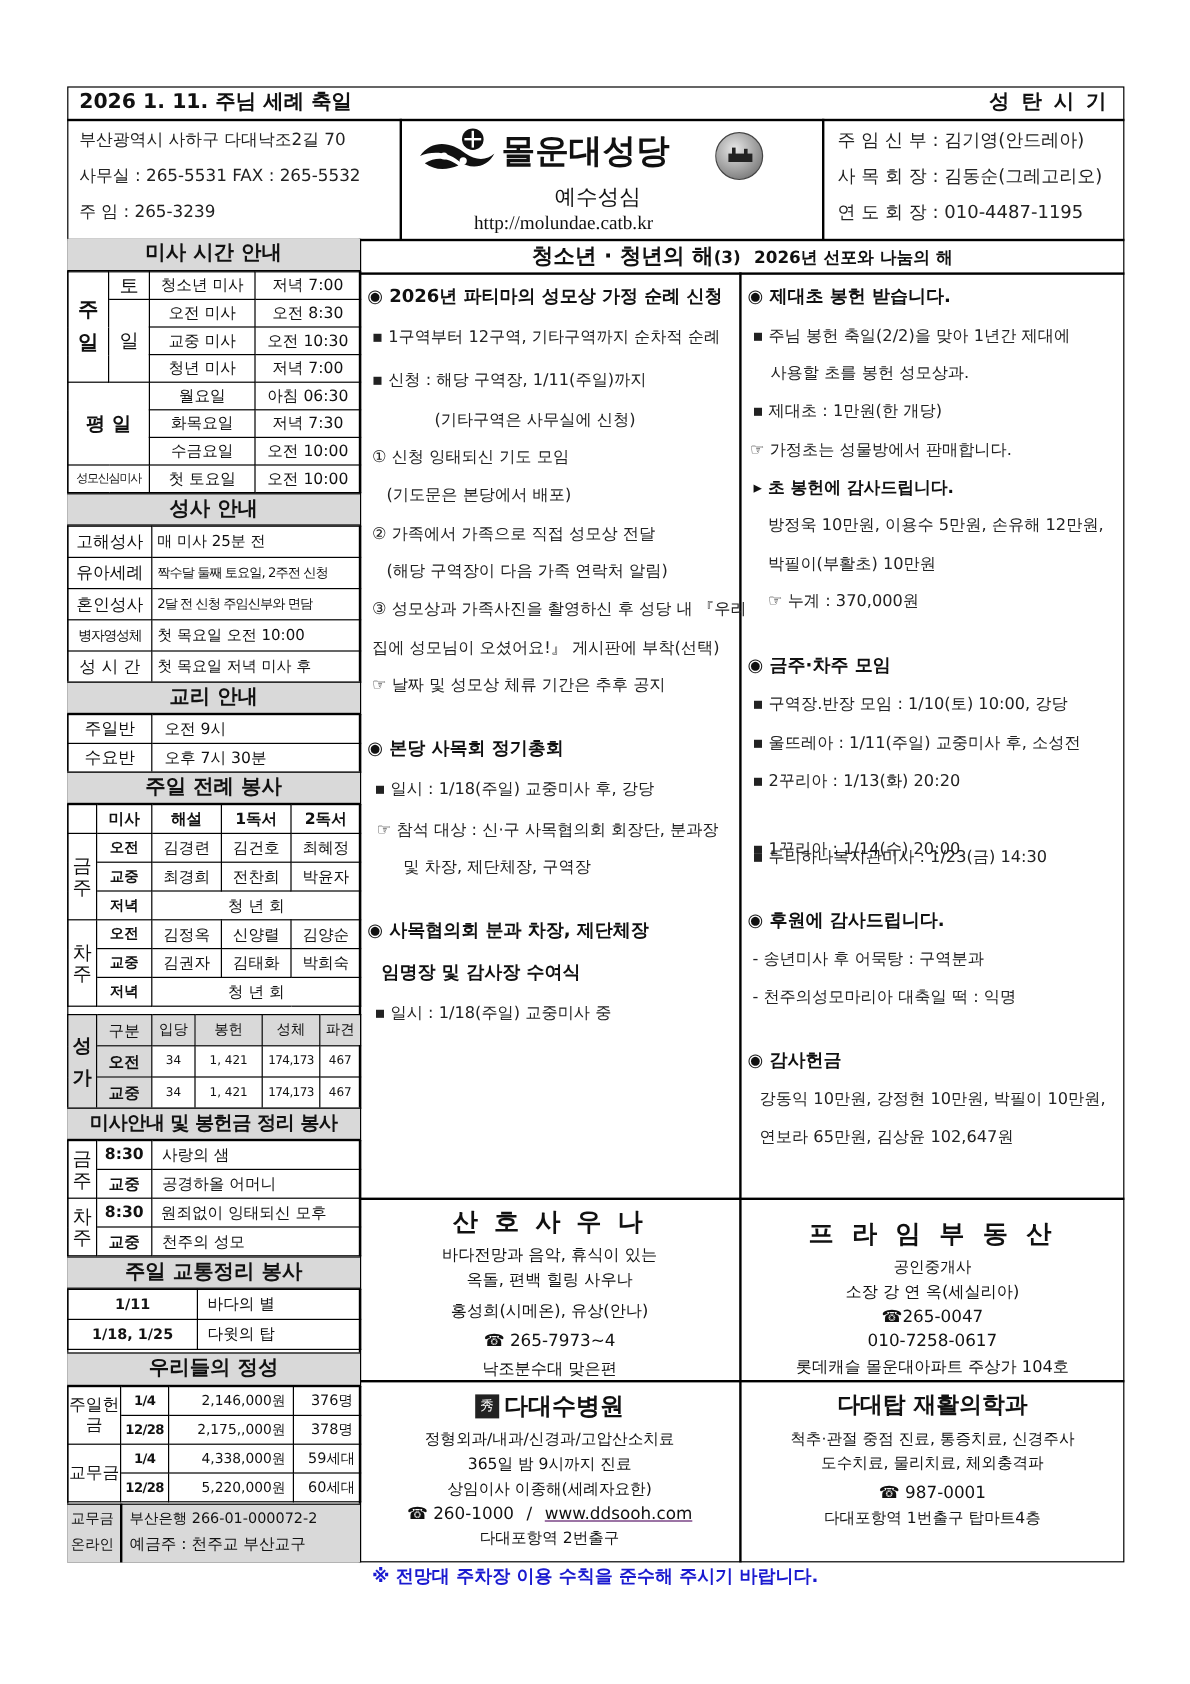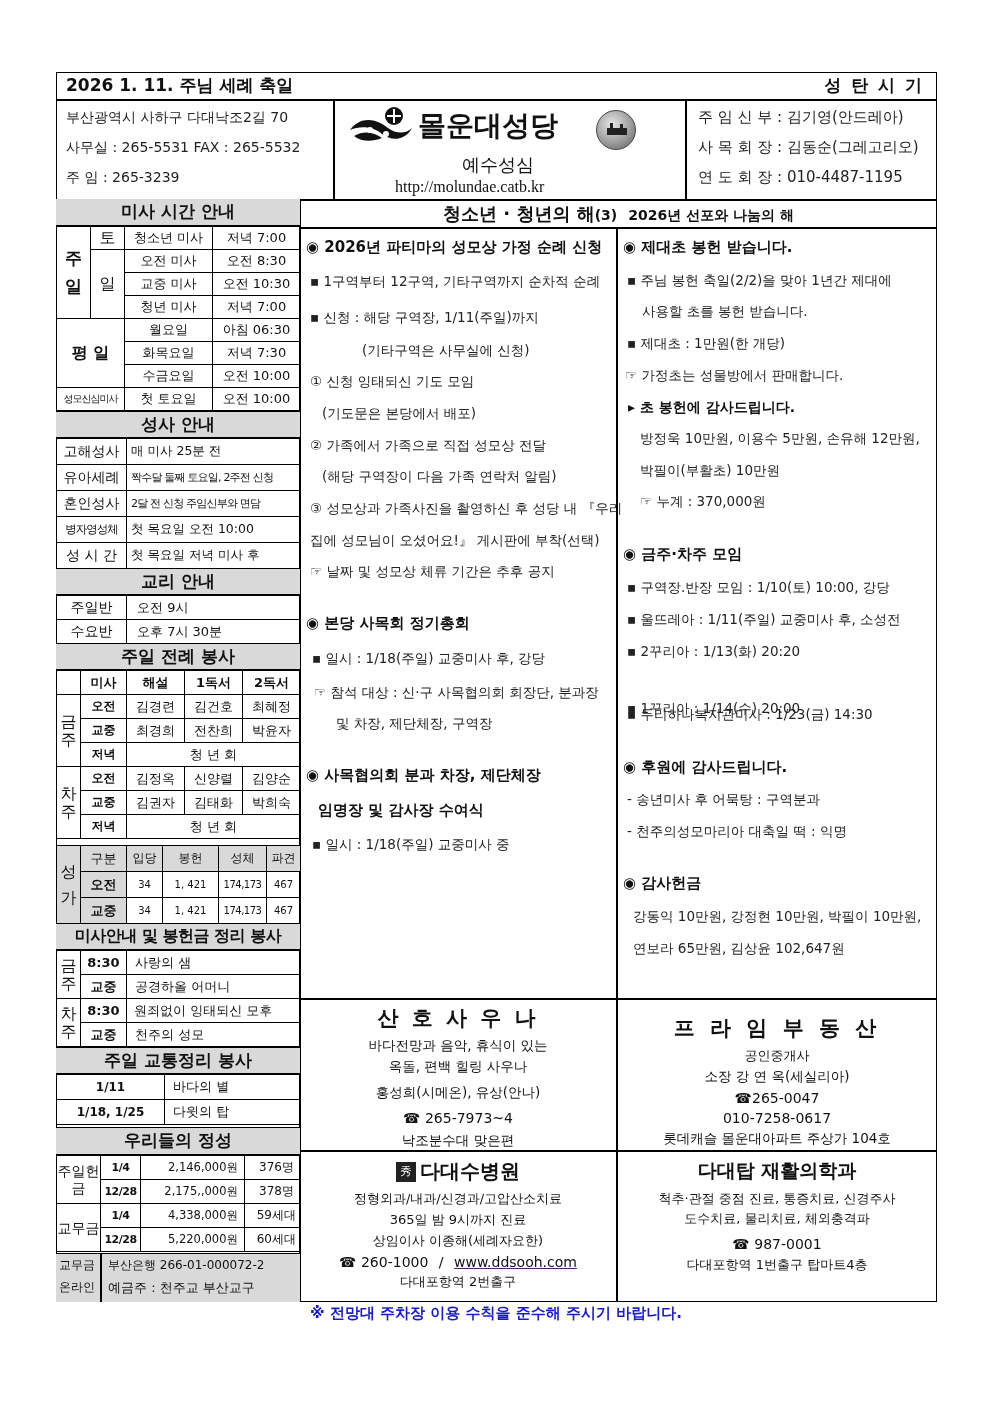--- a/index.html
+++ b/index.html
@@ -216,21 +216,21 @@
   <colgroup>
       <col style="width:24px">
       <col style="width:46px">
       <col style="width:36px">
       <col style="width:56px">
       <col style="width:48px">
       <col style="width:34px">
     </colgroup>
   <tbody>
       <tr style="height:26px" class="gray">
-    <td rowspan="3" class="gray" style="font-size:16px;font-weight:normal;white-space:normal;line-height:1.6;">성가</td>
+    <td rowspan="3" class="gray" style="font-size:16px;font-weight:bold;white-space:normal;line-height:1.6;">성가</td>
     <td class="gray">구분</td>
     <td class="gray" style="font-size:12px;">입당</td>
     <td class="gray" style="font-size:12px;">봉헌</td>
     <td class="gray" style="font-size:12px;">성체</td>
     <td class="gray" style="font-size:12px;">파견</td>
   </tr>
   <tr style="height:26px">
     <td class="gray b">오전</td>
     <td style="font-size:10px;">34</td>
     <td style="font-size:10px;">1, 421</td>
@@ -357,21 +357,21 @@
 <div class="t txt" style="left:312px;top:652px;">▪ 일시 : 1/18(주일) 교중미사 후, 강당</div>
 <div class="t txt" style="left:314px;top:686px;">☞ 참석 대상 : 신·구 사목협의회 회장단, 분과장</div>
 <div class="t txt" style="left:336px;top:717px;">및 차장, 제단체장, 구역장</div>
 
 <div class="t bullet-h" style="left:306px;top:768px;">◉ 사목협의회 분과 차장, 제단체장</div>
 <div class="t bullet-h" style="left:318px;top:803px;">임명장 및 감사장 수여식</div>
 <div class="t txt" style="left:312px;top:838px;">▪ 일시 : 1/18(주일) 교중미사 중</div>
 
 <div class="t bullet-h" style="left:623px;top:240px;">◉ 제대초 봉헌 받습니다.</div>
 <div class="t txt" style="left:627px;top:274px;">▪ 주님 봉헌 축일(2/2)을 맞아 1년간 제대에</div>
-<div class="t txt" style="left:642px;top:305px;">사용할 초를 봉헌 받습니다.</div>
+<div class="t txt" style="left:642px;top:305px;">사용할 초를 봉헌 성모상과.</div>
 <div class="t txt" style="left:627px;top:337px;">▪ 제대초 :  1만원(한 개당)</div>
 <div class="t txt" style="left:625px;top:369px;">☞ 가정초는 성물방에서 판매합니다.</div>
 <div class="t" style="left:628px;top:400px;font-size:14px;font-weight:bold;">▸ 초 봉헌에 감사드립니다.</div>
 <div class="t txt" style="left:640px;top:432px;">방정욱 10만원, 이용수 5만원, 손유해 12만원,</div>
 <div class="t txt" style="left:640px;top:464px;">박필이(부활초) 10만원</div>
 <div class="t txt" style="left:640px;top:495px;">☞  누계  :  370,000원</div>
 
 <div class="t bullet-h" style="left:623px;top:547px;">◉ 금주·차주 모임</div>
 <div class="t txt" style="left:627px;top:581px;">▪ 구역장.반장 모임 : 1/10(토) 10:00, 강당</div>
 <div class="t txt" style="left:627px;top:613px;">▪ 울뜨레아 : 1/11(주일) 교중미사 후, 소성전</div>

